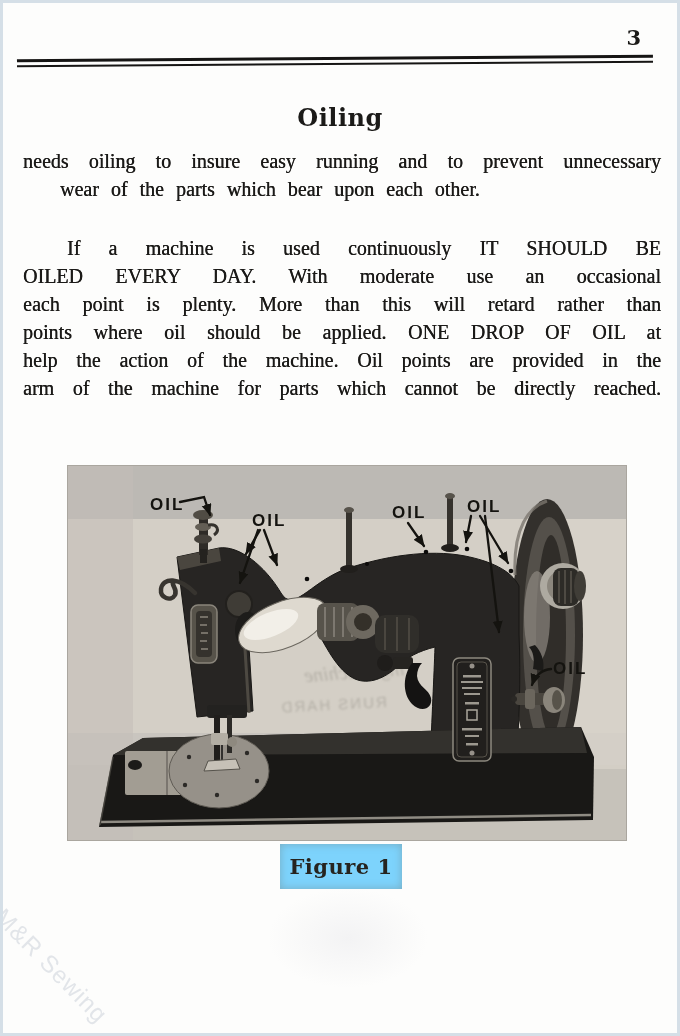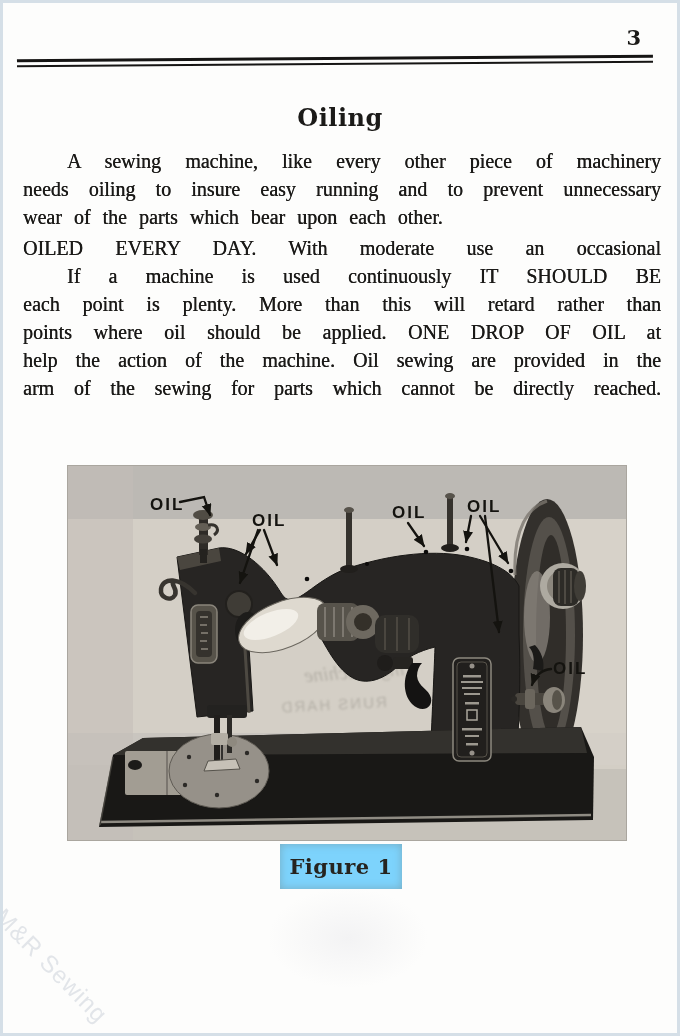--- a/index.html
+++ b/index.html
@@ -21,21 +21,21 @@
     position:absolute; top:100px; left:0; width:100%; text-align:center;
     font-family:"DejaVu Serif", serif; font-weight:bold; font-size:24px;
     letter-spacing:0.5px;
   }
   .para { position:absolute; left:20px; width:638px; font-size:20px; }
   .para .line {
     height:28px; line-height:28px; text-align:justify; text-align-last:justify;
     word-spacing:2.5px; white-space:normal; text-shadow:0.3px 0 0 currentColor;
   }
   .para .line.indent { padding-left:44px; box-sizing:border-box; }
-  .para .line.loose-end { text-align-last:left; word-spacing:7px; }
+  .para .line.loose-end { text-align-last:left; word-spacing:7px;margin-left:37px; }
   .para1 { top:144px; }
   .para2 { top:231px; }
   .figure-wrap { position:absolute; left:64px; top:462px; width:628px; height:376px; }
   .figure-wrap svg { display:block; }
   .oil { font:bold 17px "Liberation Sans", sans-serif; letter-spacing:2px; fill:#14130f; }
   .caption-strip {
     position:absolute; left:277px; top:841px; width:122px; height:45px;
     background:#7dd3fc; box-shadow:inset 0 0 8px rgba(110,105,95,.38);
     display:flex; align-items:center; justify-content:center;
   }
@@ -64,32 +64,31 @@
 
   <div class="page-number">3</div>
 
   <div class="double-rule">
       <div class="inner"></div>
     </div>
 
   <div class="heading">Oiling</div>
 
   <div class="para para1">
-    <div class="line indent">A sewing machine, like every other piece of machinery</div>
     <div class="line">needs oiling to insure easy running and to prevent unnecessary</div>
     <div class="line loose-end">wear of the parts which bear upon each other.</div>
   </div>
 
   <div class="para para2">
+    <div class="line indent">If a machine is used continuously IT SHOULD BE</div>
     <div class="line">OILED EVERY DAY. With moderate use an occasional</div>
-    <div class="line indent">If a machine is used continuously IT SHOULD BE</div>
     <div class="line">each point is plenty. More than this will retard rather than</div>
     <div class="line">points where oil should be applied. ONE DROP OF OIL at</div>
-    <div class="line">help the action of the machine. Oil sewing are provided in the</div>
-    <div class="line">arm of the sewing for parts which cannot be directly reached.</div>
+    <div class="line">help the action of the machine. Oil points are provided in the</div>
+    <div class="line">arm of the machine for parts which cannot be directly reached.</div>
   </div>
 
   <div class="figure-wrap">
     <svg width="560" height="376" viewBox="0 0 560 376">
       <defs>
         <marker id="ah" markerUnits="userSpaceOnUse" markerWidth="13" markerHeight="11" refX="11" refY="5" orient="auto">
           <path d="M0,0 L12,5 L0,10 Z" fill="#14130f"></path>
         </marker>
         <filter id="blur1">
             <feGaussianBlur stdDeviation="1.3"></feGaussianBlur>

